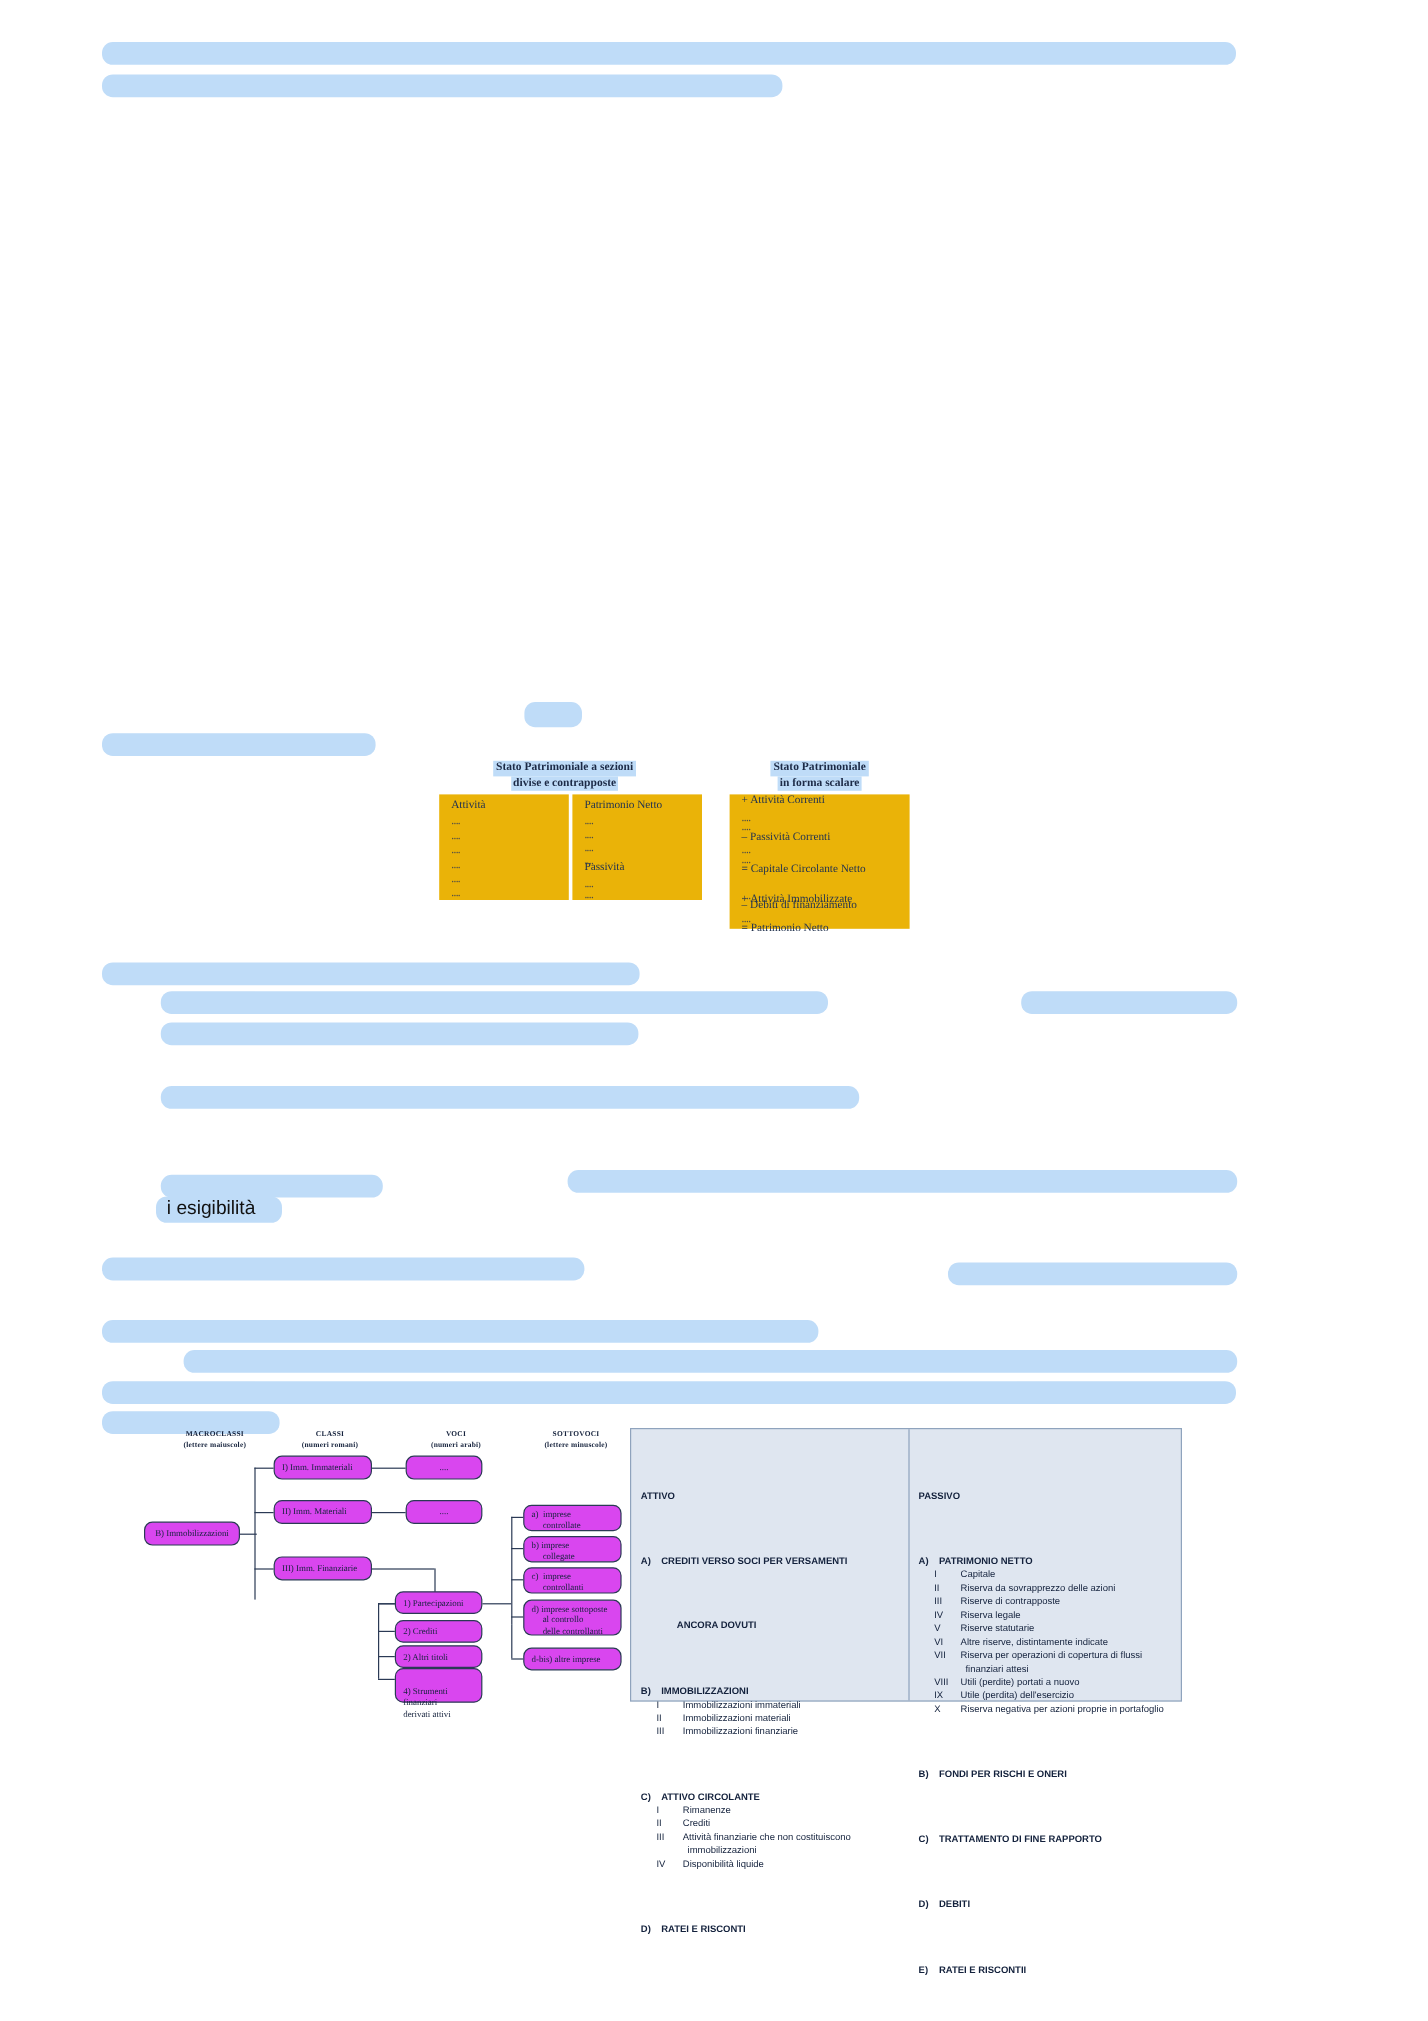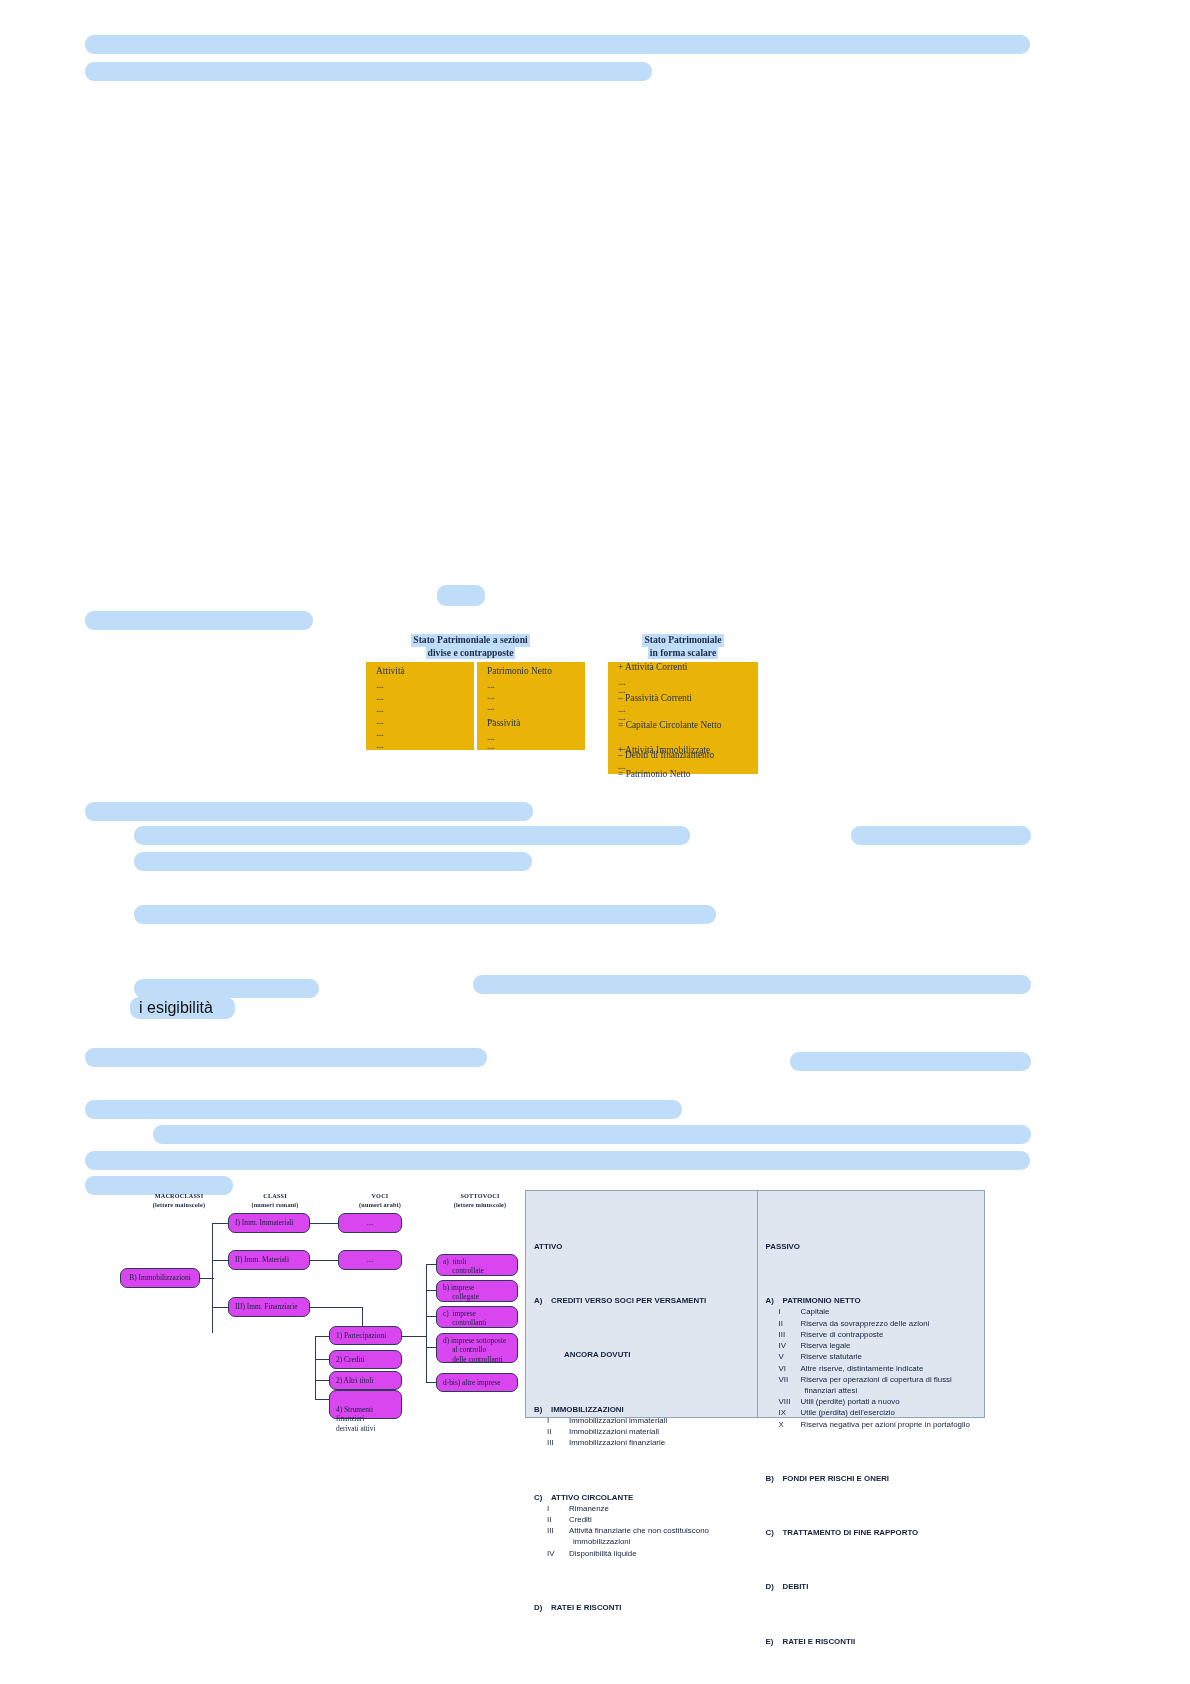--- a/index.html
+++ b/index.html
@@ -184,21 +184,21 @@
     <div class="node ctr" style="left:218px;top:21px;width:64px;height:20px;">....</div>
     <div class="node ctr" style="left:218px;top:58px;width:64px;height:20px;">....</div>
 
     <div class="node" style="left:209px;top:134px;width:73px;height:19px;">1) Partecipazioni</div>
     <div class="node" style="left:209px;top:158px;width:73px;height:19px;">2) Crediti</div>
     <div class="node" style="left:209px;top:179px;width:73px;height:19px;">2) Altri titoli</div>
     <div class="node" style="left:209px;top:198px;width:73px;height:29px;white-space:pre;align-items:flex-start;padding-top:14px;">4) Strumenti
 finanziari
 derivati attivi</div>
 
-    <div class="node" style="left:316px;top:62px;width:82px;height:22px;white-space:pre;align-items:flex-start;padding-top:2px;">a)  titoli
+    <div class="node" style="left:316px;top:62px;width:82px;height:22px;white-space:pre;align-items:flex-start;padding-top:2px;">a)  imprese
      controllate</div>
     <div class="node" style="left:316px;top:88px;width:82px;height:22px;white-space:pre;align-items:flex-start;padding-top:2px;">b) imprese
      collegate</div>
     <div class="node" style="left:316px;top:114px;width:82px;height:22px;white-space:pre;align-items:flex-start;padding-top:2px;">c)  imprese
      controllanti</div>
     <div class="node" style="left:316px;top:141px;width:82px;height:30px;white-space:pre;align-items:flex-start;padding-top:2px;">d) imprese sottoposte
      al controllo
      delle controllanti</div>
     <div class="node" style="left:316px;top:181px;width:82px;height:19px;">d-bis) altre imprese</div>
   </div>

